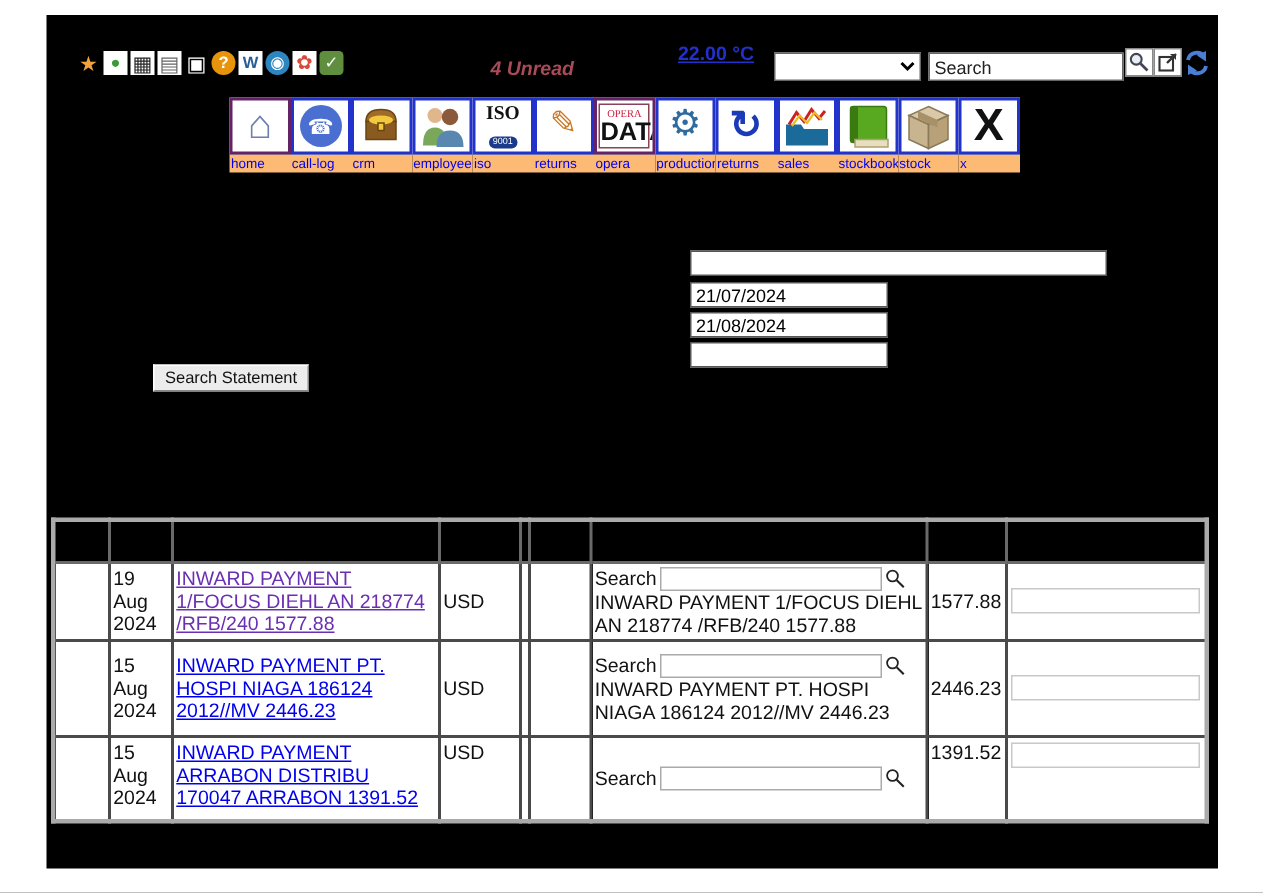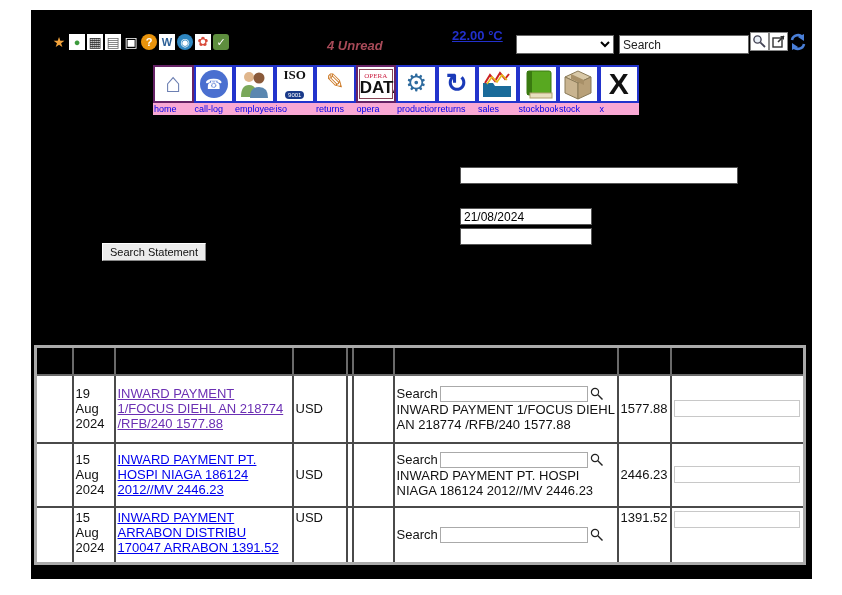--- a/index.html
+++ b/index.html
@@ -26,21 +26,21 @@
   .topsearch { position:absolute; left:588px; top:25px; width:130px; height:19px; font-size:12px; border:1px solid #666; padding:0 3px; color:#222; }
   .iconbtn { position:absolute; top:22px; width:19px; height:19px; background:#fff; border:1px solid #888; padding:0; cursor:pointer; }
   .iconbtn svg { display:block; margin:1px auto; }
   .syncwrap { position:absolute; top:22px; left:757px; width:20px; height:20px; cursor:pointer; }
 
   
   .toolbar { position:absolute; left:122px; top:55px; display:flex; }
   .tool { width:40.5px; cursor:pointer; }
   .tool-iconbox { height:38px; background:#fff; border:2px solid #2233cc; position:relative; overflow:hidden; text-align:center; }
   .tool.visited .tool-iconbox { border-color:#662266; }
-  .tool-label { height:12px; background:#f9a8d4; color:var(--toolbar-label,#0000EE); font-size:9px; line-height:12px; padding-left:1px; overflow:hidden; white-space:nowrap; }
+  .tool-label { height:12px; background:#fdba74; color:var(--toolbar-label,#0000EE); font-size:9px; line-height:12px; padding-left:1px; overflow:hidden; white-space:nowrap; }
   .g-home { font-size:27px; line-height:32px; color:#6c7fb2; }
   .g-phone { width:28px; height:28px; margin:3px auto; border-radius:50%; background:#4a6fd0; color:#fff; font-size:14px; line-height:28px; }
   .g-pencil { font-size:22px; line-height:30px; color:#cc7722; display:block; }
   .g-gear  { font-size:24px; line-height:32px; color:#2e6b9e; }
   .g-return { font-size:26px; line-height:32px; color:#1a3ab8; font-weight:bold; }
   .g-x { font-size:30px; line-height:34px; color:#111; font-weight:900; }
   .g-iso-t { font-size:13px; font-weight:bold; font-family:"Liberation Serif", serif; color:#111; line-height:16px; }
   .g-iso-p { display:inline-block; background:#1a3a8a; color:#fff; font-size:6px; line-height:8px; padding:0 3px; border-radius:4px; }
   .g-opera { border:1px solid #884455; width:34px; height:30px; margin:2px auto; padding-top:2px; }
   .g-opera-t { font-size:7px; color:#cc2244; font-family:"Liberation Serif", serif; line-height:9px; }
@@ -52,21 +52,21 @@
   .f-wide  { left:429px; top:157px; width:278px; }
   .f-date1 { left:429px; top:178px; width:132px; }
   .f-date2 { left:429px; top:198px; width:132px; }
   .f-extra { left:429px; top:218px; width:132px; }
   .fbutton { position:absolute; left:71px; top:233px; height:18px; font-size:11px; padding:0 7px; background:#ececec; border:1px solid #888; border-top-color:#fff; border-left-color:#fff; color:#111; cursor:pointer; font-family:"Liberation Sans", sans-serif; }
 
   
   table.stmt { position:absolute; left:3px; top:335px; width:769px; border-collapse:collapse; table-layout:fixed; background:#000; border:3px solid #aaa; font-size:13px; color:#111; }
   table.stmt td { border:2px solid #4a4a4a; background:#fff; padding:2px; vertical-align:middle; overflow:hidden; }
   table.stmt tr.hdr td { background:#000; border-color:#6a6a6a; height:28px; }
-  tr.r1 { height:68px; } tr.r2 { height:64px; } tr.r3 { height:57px; }
+  tr.r1 { height:52px; } tr.r2 { height:64px; } tr.r3 { height:57px; }
   tr.r3 td { vertical-align:top; }
   tr.r3 td.c-search { vertical-align:middle; }
   a.row-link { text-decoration:underline; color:var(--accent-link,#0000EE); cursor:pointer; }
   a.row-link.visited { color:var(--visited-link,#6B2FB3); }
   .searchline { display:flex; align-items:center; gap:2px; }
   .searchline input { width:148px; height:16px; border:1px solid #aaa; font-size:12px; padding:0 2px; }
   .rowinput { display:block; width:126px; height:17px; margin:0 auto; border:1px solid #c8c8c8; font-size:12px; padding:0 2px; }
   tr.r3 .rowinput { margin-top:1px; }
   .maglink { cursor:pointer; line-height:0; }
 </style>
@@ -123,20 +123,31 @@
     </div>
     <div class="tool">
       <div class="tool-iconbox">
           <div class="g-phone">☎</div>
         </div>
       <div class="tool-label">call-log</div>
     </div>
     <div class="tool">
       <div class="tool-iconbox">
         <svg width="32" height="30" viewBox="0 0 32 30">
+          <path d="M6 12 Q6 4 16 4 Q26 4 26 12 Z" fill="#a06a28" stroke="#6a4412"></path>
+          <rect x="6" y="12" width="20" height="12" fill="#8a5a20" stroke="#6a4412"></rect>
+          <ellipse cx="16" cy="11" rx="8" ry="3" fill="#f2c83c"></ellipse>
+          <rect x="14" y="13" width="4" height="5" fill="#f2c83c" stroke="#6a4412"></rect>
+        </svg>
+      </div>
+      <div class="tool-label">crm</div>
+    </div>
+    <div class="tool">
+      <div class="tool-iconbox">
+        <svg width="32" height="30" viewBox="0 0 32 30">
           <circle cx="11" cy="8" r="5" fill="#e0b68c"></circle>
           <path d="M3 28 Q3 16 11 16 Q19 16 19 28 Z" fill="#7aa85a"></path>
           <circle cx="21" cy="9" r="5.5" fill="#8a5a3a"></circle>
           <path d="M12 29 Q12 18 21 18 Q30 18 30 29 Z" fill="#5a87b0"></path>
         </svg>
       </div>
       <div class="tool-label">employees</div>
     </div>
     <div class="tool">
       <div class="tool-iconbox">
@@ -199,20 +210,21 @@
       </div>
       <div class="tool-label">stock</div>
     </div>
     <div class="tool">
       <div class="tool-iconbox"><span class="g-x">X</span></div>
       <div class="tool-label">x</div>
     </div>
   </div>
 
   <input class="finput f-wide" value="" style="">
+  <input class="finput f-date1" value="21/07/2024" style="">
   <input class="finput f-date2" value="21/08/2024" style="">
   <input class="finput f-extra" value="" style="">
   <button class="fbutton">Search Statement</button>
 
   <table class="stmt">
     <colgroup>
       <col style="width:37px">
         <col style="width:42px">
         <col style="width:178px">
         <col style="width:54px">

